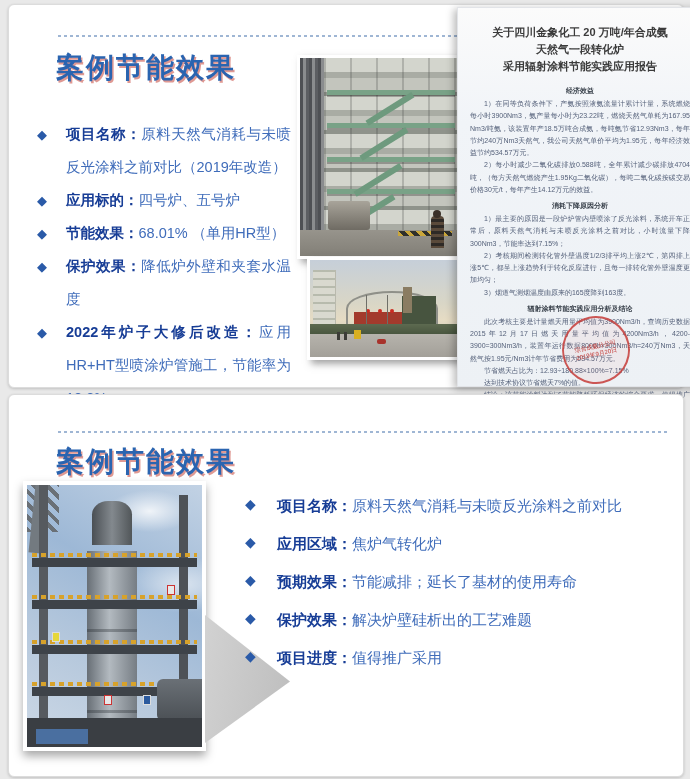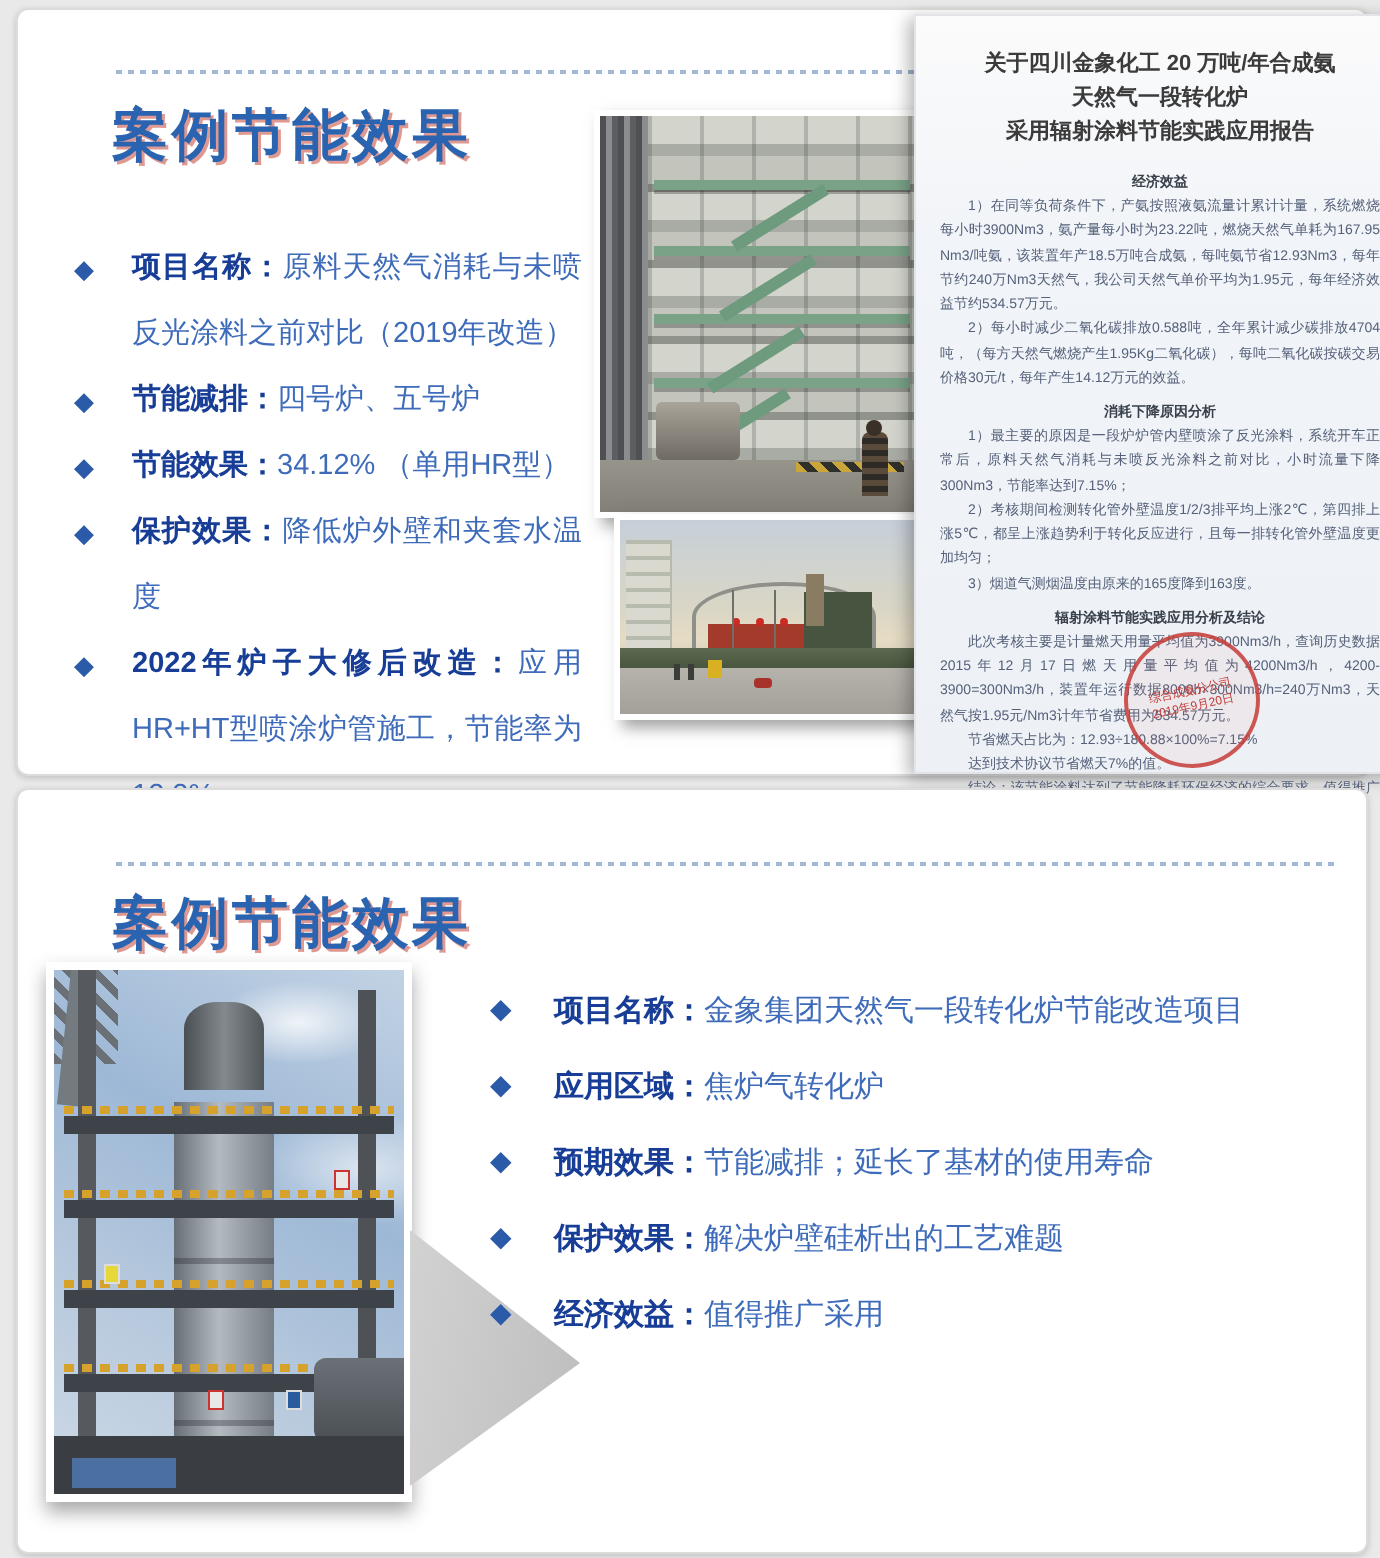--- a/index.html
+++ b/index.html
@@ -130,25 +130,25 @@
   <div class="dotted" id="dotted1"></div>
   <h1 class="slide-title" id="title1" style="margin:0;">案例节能效果</h1>
 
   <div id="bullets1">
     <div class="b-item">
       <span class="diamond">◆</span>
       <span class="lbl">项目名称：</span><span>原料天然气消耗与未喷反光涂料之前对比（2019年改造）</span>
     </div>
     <div class="b-item">
       <span class="diamond">◆</span>
-      <span class="lbl">节能减排：</span><span>四号炉、五号炉</span>
-    </div>
-    <div class="b-item">
-      <span class="diamond">◆</span>
-      <span class="lbl">节能效果：</span><span>34.12% （单用HR型）</span>
+      <span class="lbl">应用标的：</span><span>四号炉、五号炉</span>
+    </div>
+    <div class="b-item">
+      <span class="diamond">◆</span>
+      <span class="lbl">节能效果：</span><span>68.01% （单用HR型）</span>
     </div>
     <div class="b-item">
       <span class="diamond">◆</span>
       <span class="lbl">保护效果：</span><span>降低炉外壁和夹套水温度</span>
     </div>
     <div class="b-item">
       <span class="diamond">◆</span>
       <span class="lbl">2022年炉子大修后改造：</span><span>应用HR+HT型喷涂炉管施工，节能率为12.3%</span>
     </div>
   </div>
@@ -247,32 +247,32 @@
     <div class="layer p3-sign" style="left:44%;top:80%;background:#e8e8e8;border-color:#c33;"></div>
     <div class="layer p3-sign" style="left:66%;top:80%;background:#2b5a9e;"></div>
     <div class="layer p3-sign" style="left:80%;top:38%;background:#e8e8e8;border-color:#c33;"></div>
     <div class="layer p3-bluesign"></div>
   </div>
   <div id="persp-shadow"></div>
 
   <div id="bullets2">
     <div class="b2-item">
       <span class="diamond">◆</span>
-      <span class="lbl">项目名称：</span><span>金象集团天然气一段转化炉节能改造项目</span>
+      <span class="lbl">项目名称：</span><span>原料天然气消耗与未喷反光涂料之前对比</span>
     </div>
     <div class="b2-item">
       <span class="diamond">◆</span>
       <span class="lbl">应用区域：</span><span>焦炉气转化炉</span>
     </div>
     <div class="b2-item">
       <span class="diamond">◆</span>
       <span class="lbl">预期效果：</span><span>节能减排；延长了基材的使用寿命</span>
     </div>
     <div class="b2-item">
       <span class="diamond">◆</span>
       <span class="lbl">保护效果：</span><span>解决炉壁硅析出的工艺难题</span>
     </div>
     <div class="b2-item">
       <span class="diamond">◆</span>
-      <span class="lbl">经济效益：</span><span>值得推广采用</span>
+      <span class="lbl">项目进度：</span><span>值得推广采用</span>
     </div>
   </div>
 </div>
 
 </body></html>

